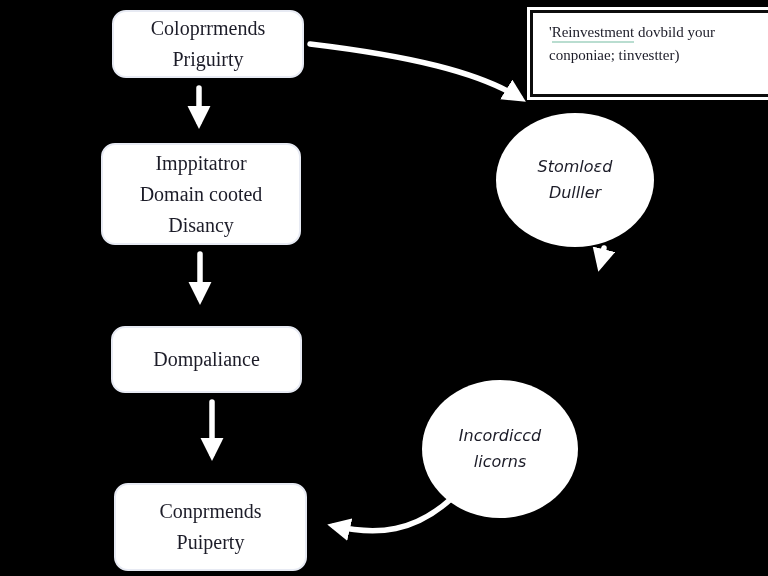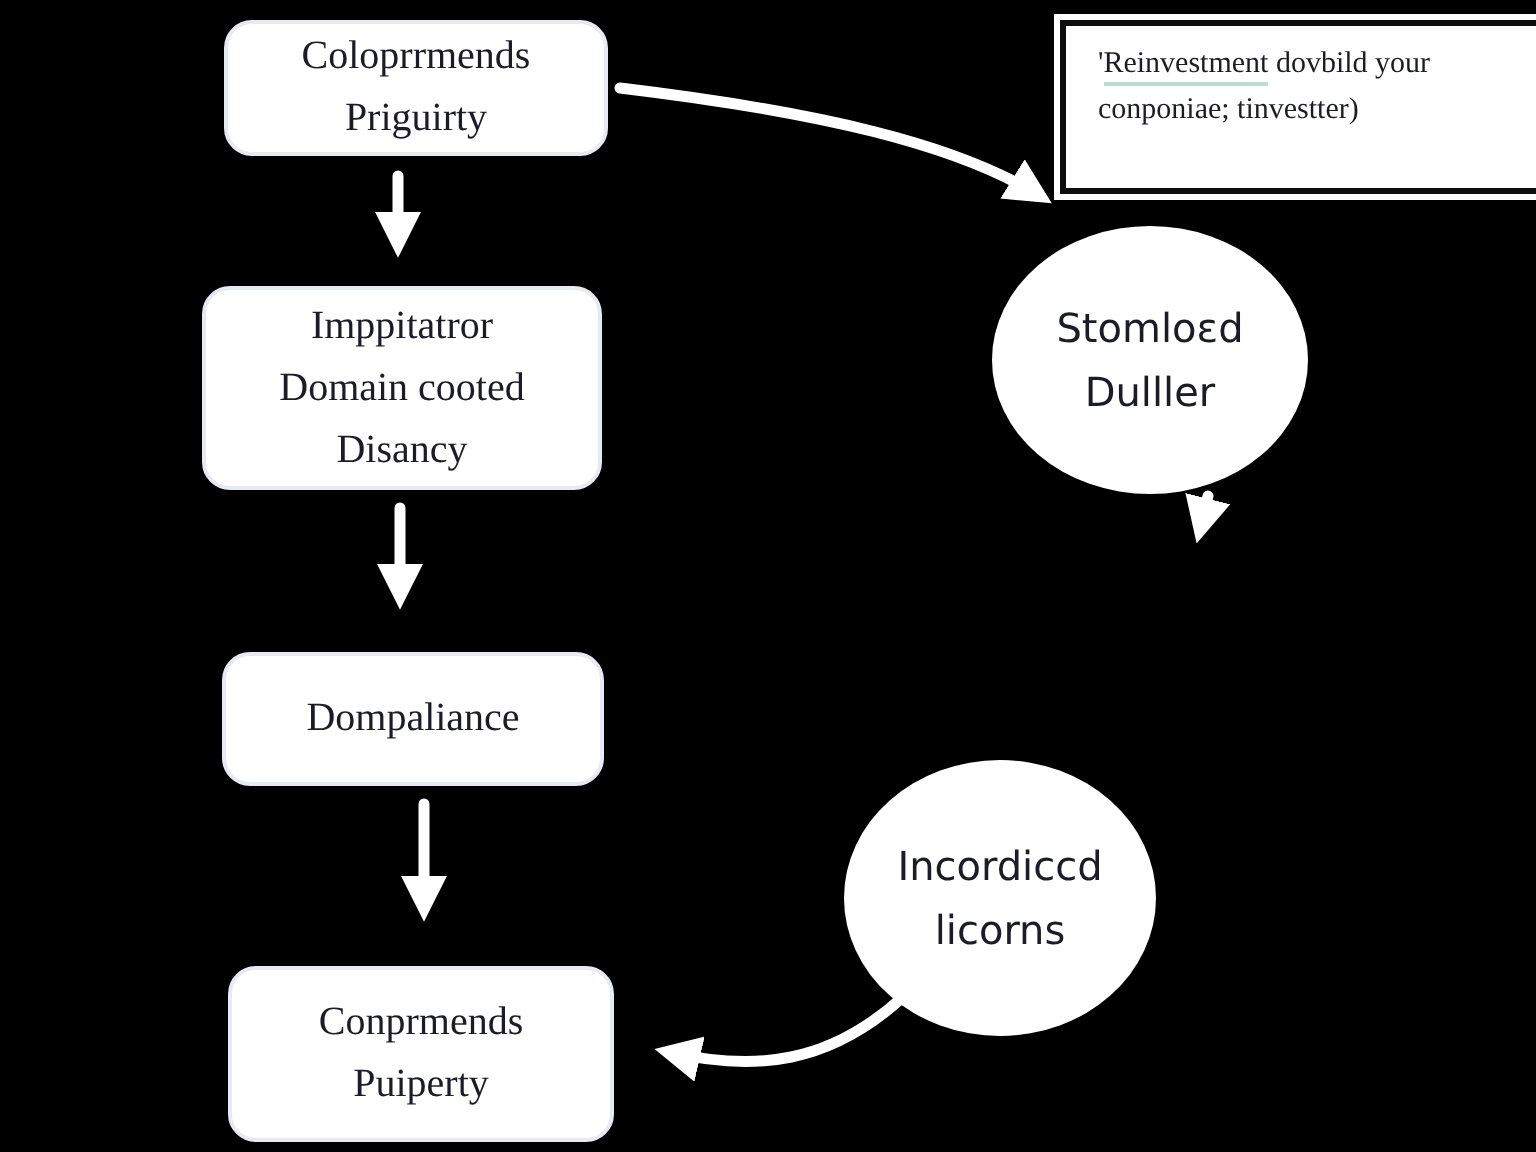--- a/index.html
+++ b/index.html
@@ -26,21 +26,21 @@
     position:absolute;display:flex;align-items:center;justify-content:center;
     background:var(--node-fill);color:var(--text);text-align:center;
   }
   .node .label{white-space:pre-line;}
   .rect{
     border-radius:14px;border:2px solid var(--node-border);
     font-size:20px;line-height:1.55;font-weight:500;font-family:Liberation Serif, serif;
   }
   .circle{
     border-radius:50%;
-    font-size:20px;line-height:1.6;font-weight:500;
+    font-size:16px;line-height:1.6;font-weight:500;font-style:italic;
   }
   #box-1{left:112px;top:10px;width:192px;height:68px;}
   #box-2{left:101px;top:143px;width:200px;height:102px;}
   #box-3{left:111px;top:326px;width:191px;height:67px;}
   #box-4{left:114px;top:483px;width:193px;height:88px;}
   #circle-1{left:496px;top:113px;width:158px;height:134px;}
   #circle-2{left:523px;top:266px;width:160px;height:140px;}
   #circle-3{left:422px;top:380px;width:156px;height:138px;}
   .note{
     position:absolute;left:530px;top:10px;width:252px;height:87px;

